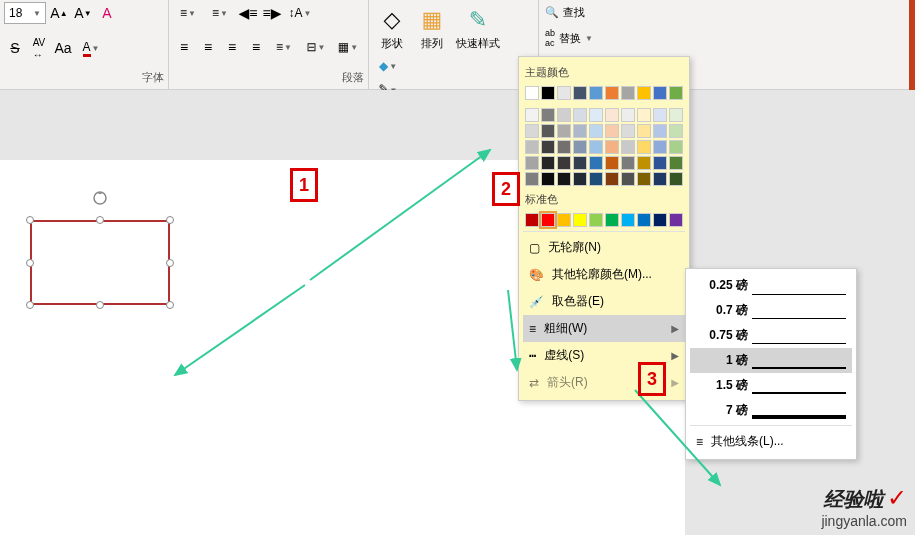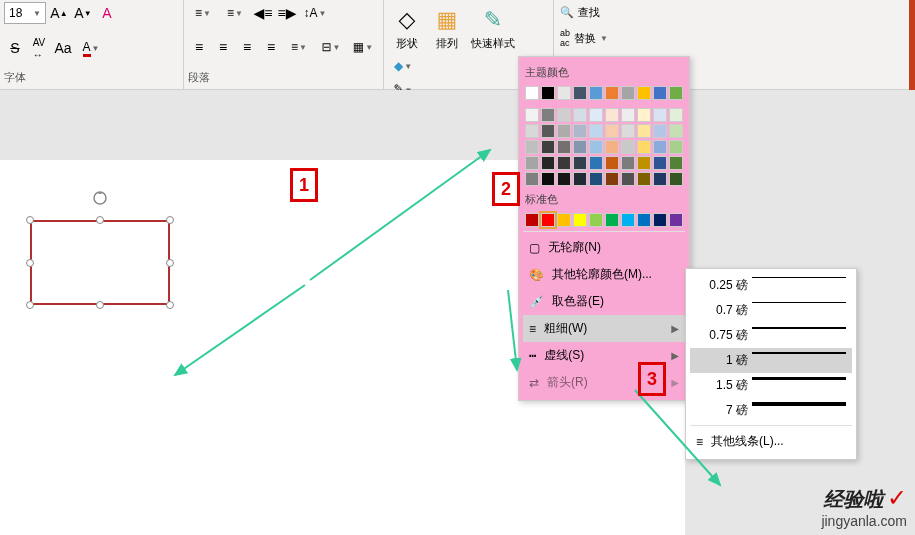--- a/index.html
+++ b/index.html
@@ -1,23 +1,23 @@
 <!DOCTYPE html>
 <html><head>
   <meta charset="utf-8">
   <style>
     * { box-sizing: border-box; margin: 0; padding: 0; font-family: "Microsoft YaHei", sans-serif; }
     body { width: 915px; height: 535px; background: #fff; position: relative; overflow: hidden; font-size: 12px; }
     
     .ribbon { background: #f3f2f1; border-bottom: 1px solid #d0d0d0; height: 90px; display: flex; }
     .ribbon-group { border-right: 1px solid #d0d0d0; display: flex; flex-direction: column; padding: 2px 4px; }
     .ribbon-controls { flex: 1; display: flex; align-items: flex-start; gap: 2px; flex-wrap: wrap; }
-    .ribbon-label { text-align: left; font-size: 11px; color: #555; padding: 2px 0; }
-    
-    .font-group { width: 184px; }
+    .ribbon-label { text-align: right; font-size: 11px; color: #555; padding: 2px 0; }
+    
+    .font-group { width: 169px; }
     .para-group { width: 200px; }
     .draw-group { width: 170px; }
     .edit-group { width: 80px; border-right: none; }
     
     .font-size-box { border: 1px solid #aaa; background: #fff; width: 42px; height: 22px; display: flex; align-items: center; padding: 0 4px; justify-content: space-between; }
     .chevron { font-size: 8px; color: #666; }
     .icon-btn { width: 22px; height: 22px; display: inline-flex; align-items: center; justify-content: center; font-size: 14px; cursor: pointer; }
     .icon-btn-wide { width: 30px; height: 22px; display: inline-flex; align-items: center; justify-content: center; cursor: pointer; gap: 1px; }
     .font-row { display: flex; gap: 2px; margin-top: 2px; }
     
@@ -29,32 +29,32 @@
     
     .canvas-area { position: absolute; top: 90px; left: 0; right: 0; bottom: 0; background: #e6e6e6; }
     .slide { position: absolute; top: 70px; left: 0; width: 685px; height: 380px; background: #fff; }
     
     .shape-sel { position: absolute; left: 30px; top: 220px; width: 140px; height: 85px; }
     .rotate-handle { position: absolute; left: 50%; top: -30px; transform: translateX(-50%); width: 16px; height: 16px; }
     .handle { position: absolute; width: 8px; height: 8px; border: 1px solid #888; background: #fff; border-radius: 50%; }
     .shape-rect { position: absolute; inset: 0; border: 2px solid #b03030; background: #fff; }
     .bounds { position: absolute; inset: 0; border: 1px solid #bbb; }
     
-    .dropdown { position: absolute; left: 518px; top: 56px; width: 172px; background: #f9a8d4; border: 1px solid #ccc; box-shadow: 2px 2px 6px rgba(0,0,0,0.2); padding: 4px; z-index: 10; }
+    .dropdown { position: absolute; left: 518px; top: 56px; width: 172px; background: #fef9c3; border: 1px solid #ccc; box-shadow: 2px 2px 6px rgba(0,0,0,0.2); padding: 4px; z-index: 10; }
     .dd-section-label { font-size: 11px; color: #444; padding: 4px 2px; }
     .color-grid { display: grid; grid-template-columns: repeat(10, 14px); gap: 2px; padding: 2px; }
     .color-grid-tall { grid-template-rows: repeat(5, 14px); }
     .color-sw { width: 14px; height: 14px; border: 1px solid #ccc; cursor: pointer; }
     .dd-item { display: flex; align-items: center; gap: 8px; padding: 5px 6px; cursor: pointer; font-size: 12px; }
     .dd-item:hover, .dd-item.hover { background: #d4d4d4; }
     .dd-item .arrow-r { margin-left: auto; font-size: 10px; color: #666; }
     .dd-sep { height: 1px; background: #e0e0e0; margin: 2px 0; }
     
     .submenu { position: absolute; left: 685px; top: 268px; width: 172px; background: #fff; border: 1px solid #ccc; box-shadow: 2px 2px 6px rgba(0,0,0,0.2); padding: 4px; z-index: 11; }
-    .weight-item { display: flex; align-items: flex-start; padding: 4px 6px; cursor: pointer; gap: 4px; }
+    .weight-item { display: flex; align-items: flex-end; padding: 4px 6px; cursor: pointer; gap: 4px; font-weight: bold; }
     .weight-item:hover, .weight-item.selected { background: #d4d4d4; }
     .weight-label { width: 52px; text-align: right; font-size: 12px; }
     .weight-line { flex: 1; background: #000; }
     
     .annotation { position: absolute; border: 3px solid #d00; background: transparent; display: flex; align-items: center; justify-content: center; color: #d00; font-weight: bold; font-size: 18px; z-index: 20; pointer-events: none; }
     .arrow-svg { position: absolute; z-index: 15; pointer-events: none; }
     
     .watermark { position: absolute; right: 8px; bottom: 6px; z-index: 30; text-align: right; }
     .wm-main { font-size: 20px; font-weight: bold; font-style: italic; color: #222; }
     .wm-check { color: #d00; font-size: 24px; }

